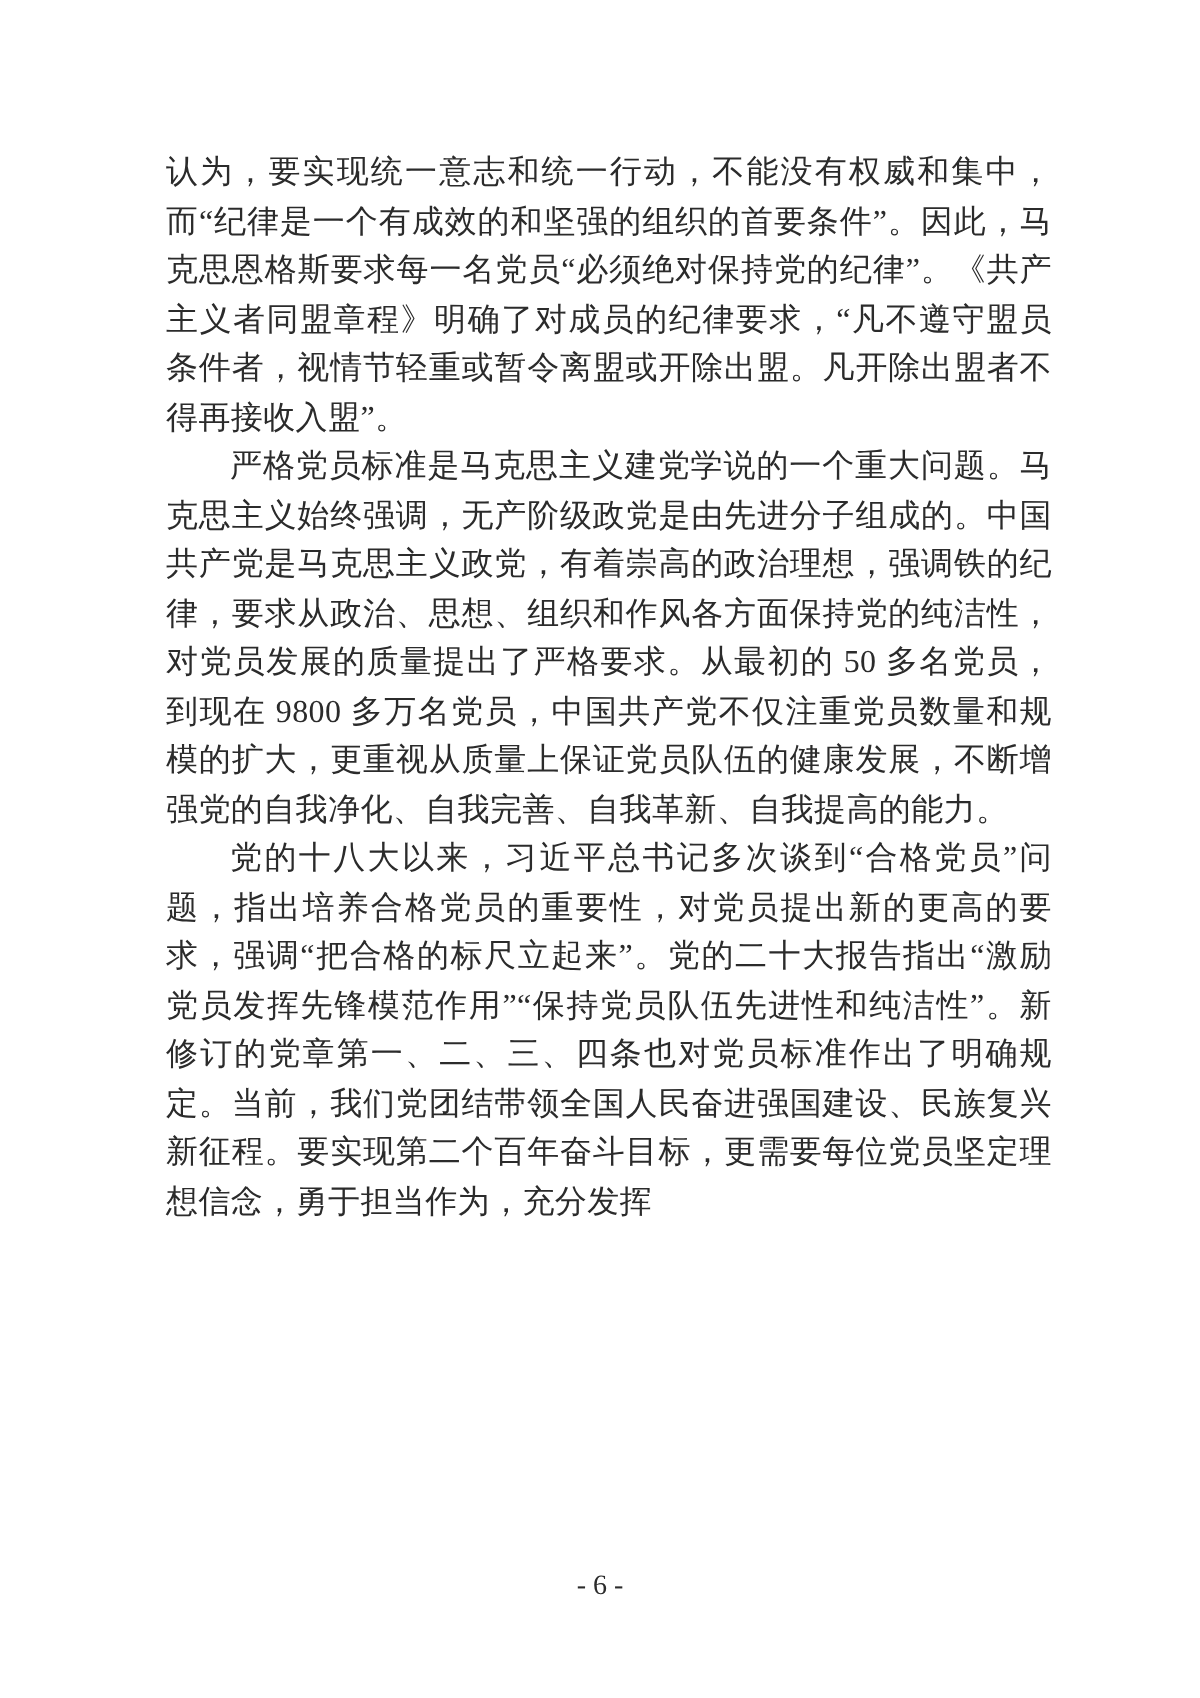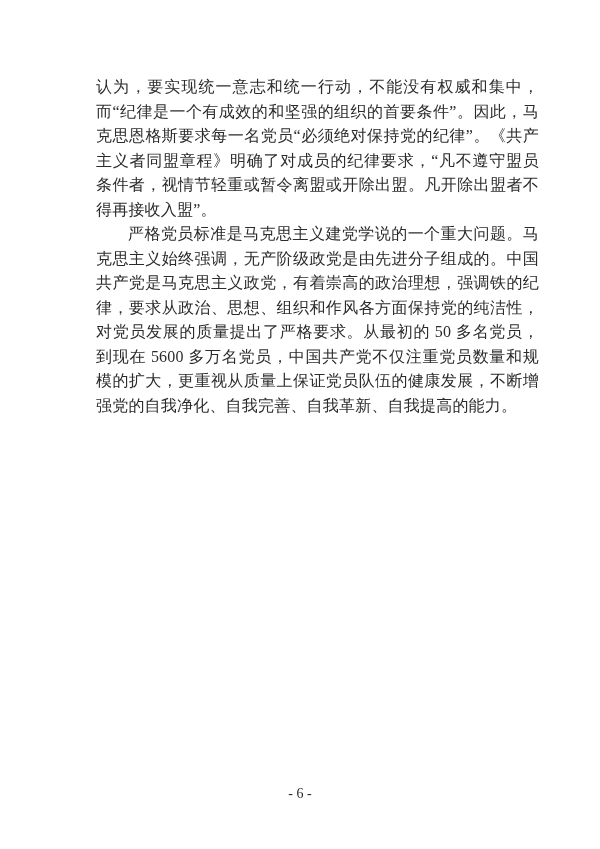--- a/index.html
+++ b/index.html
@@ -11,21 +11,21 @@
     position: relative;
     width: 600px;
     height: 849px;
     background: #ffffff;
     overflow: hidden;
     font-family: "Liberation Serif", "DejaVu Serif", serif;
     color: #2b2b2b;
   }
   .content {
     position: absolute;
-    left: 96px;
+    left: 83px;
     top: 75px;
     width: 443px;
     font-size: 16px;
     line-height: 24.5px;
     text-align: justify;
     text-justify: inter-ideograph;
     letter-spacing: 0.2px;
   }
   .content p {
     margin: 0;
@@ -45,16 +45,17 @@
     line-height: 18px;
     color: #2b2b2b;
   }
 </style>
 </head>
 <body>
 
 <div class="page" style="color: rgb(43, 43, 43); background: rgb(255, 255, 255);">
   <div class="content">
     <p class="no-indent">认为，要实现统一意志和统一行动，不能没有权威和集中，而“纪律是一个有成效的和坚强的组织的首要条件”。因此，马克思恩格斯要求每一名党员“必须绝对保持党的纪律”。《共产主义者同盟章程》明确了对成员的纪律要求，“凡不遵守盟员条件者，视情节轻重或暂令离盟或开除出盟。凡开除出盟者不得再接收入盟”。</p>
-    <p>严格党员标准是马克思主义建党学说的一个重大问题。马克思主义始终强调，无产阶级政党是由先进分子组成的。中国共产党是马克思主义政党，有着崇高的政治理想，强调铁的纪律，要求从政治、思想、组织和作风各方面保持党的纯洁性，对党员发展的质量提出了严格要求。从最初的 50 多名党员，到现在 5600 多万名党员，中国共产党不仅注重党员数量和规模的扩大，更重视从质量上保证党员队伍的健康发展，不断增强党的自我净化、自我完善、自我革新、自我提高的能力。</p>
+    <p>严格党员标准是马克思主义建党学说的一个重大问题。马克思主义始终强调，无产阶级政党是由先进分子组成的。中国共产党是马克思主义政党，有着崇高的政治理想，强调铁的纪律，要求从政治、思想、组织和作风各方面保持党的纯洁性，对党员发展的质量提出了严格要求。从最初的 50 多名党员，到现在 9800 多万名党员，中国共产党不仅注重党员数量和规模的扩大，更重视从质量上保证党员队伍的健康发展，不断增强党的自我净化、自我完善、自我革新、自我提高的能力。</p>
+    <p>党的十八大以来，习近平总书记多次谈到“合格党员”问题，指出培养合格党员的重要性，对党员提出新的更高的要求，强调“把合格的标尺立起来”。党的二十大报告指出“激励党员发挥先锋模范作用”“保持党员队伍先进性和纯洁性”。新修订的党章第一、二、三、四条也对党员标准作出了明确规定。当前，我们党团结带领全国人民奋进强国建设、民族复兴新征程。要实现第二个百年奋斗目标，更需要每位党员坚定理想信念，勇于担当作为，充分发挥</p>
   </div>
   <div class="footer">- 6 -</div>
 </div>
 
 </body></html>

